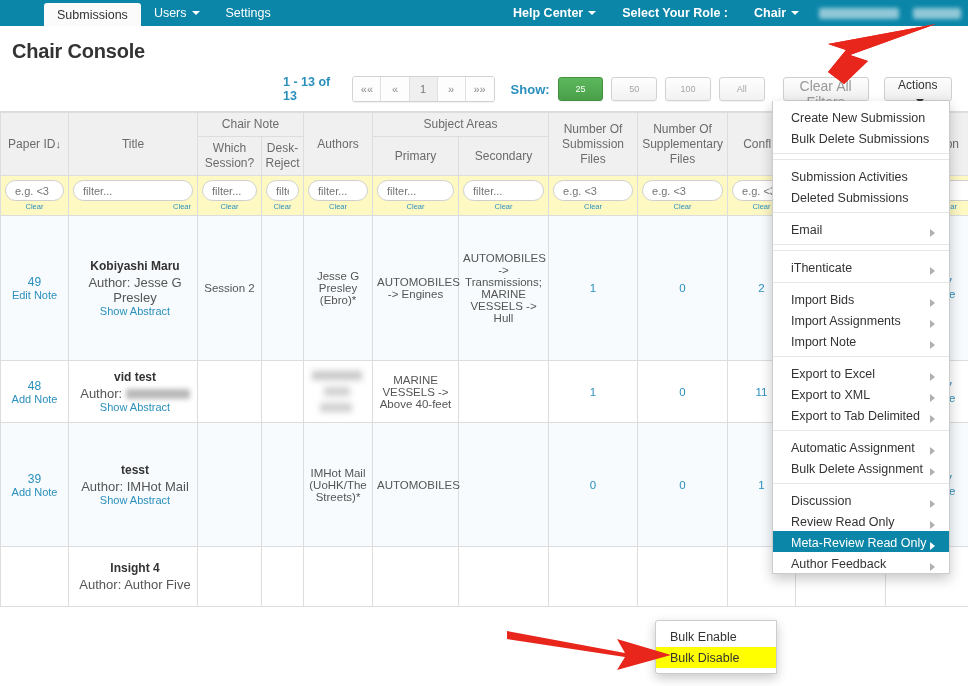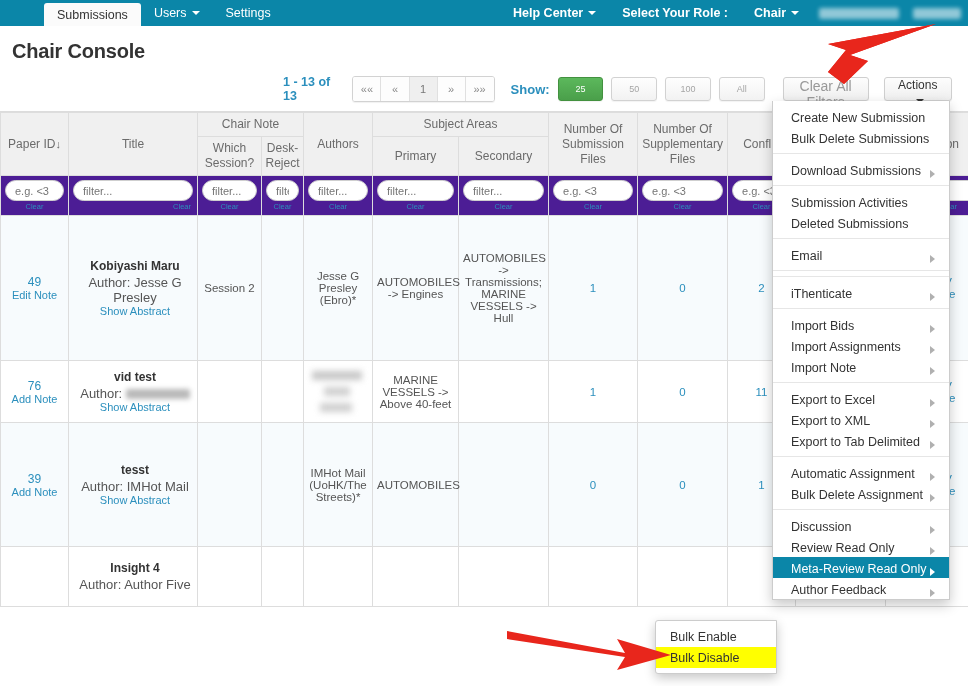--- a/index.html
+++ b/index.html
@@ -175,21 +175,21 @@
   }
   table.grid thead th {
     background: #f0f0f0;
     color: #6b6b6b;
     font-size: 12px;
     padding: 4px 3px;
     line-height: 1.25;
   }
   .sort-arrow { font-size: 11px; }
   tr.filter-row td {
-    background: #4c1d95;
+    background: #fef9c3;
     padding: 4px 4px 2px 4px;
     text-align: center;
     height: 40px;
     vertical-align: top;
   }
   .finput {
     width: 100%;
     height: 21px;
     border: 1px solid #cfcfcf;
     border-radius: 11px;
@@ -470,21 +470,21 @@
           <td><span class="numlink">2</span></td>
           <td></td>
           <td>
             <span class="numlink">V</span><br>
             <span class="numlink">Re</span>
           </td>
         </tr>
 
         <tr class="even" style="height:62px">
           <td>
-            <a class="idnum lnk">76</a>
+            <a class="idnum lnk">48</a>
             <a class="idnote lnk">Add Note</a>
           </td>
           <td class="title-cell">
             <div class="title-main">vid test</div>
             <div class="title-author">
               <span>Author:</span>
               <span class="blur-inline"></span>
             </div>
             <a class="lnk show-abs">Show Abstract</a>
           </td>
@@ -559,24 +559,20 @@
   </div>
 
   <div class="menu" id="actions-menu">
       <div class="mi">
         <span class="lbl">Create New Submission</span>
       </div>
       <div class="mi">
         <span class="lbl">Bulk Delete Submissions</span>
       </div>
       <div class="sep"></div>
-      <div class="mi">
-        <span class="lbl">Download Submissions</span>
-        <span class="arr"></span>
-      </div>
       <div class="sep"></div>
       <div class="mi">
         <span class="lbl">Submission Activities</span>
       </div>
       <div class="mi">
         <span class="lbl">Deleted Submissions</span>
       </div>
       <div class="sep"></div>
       <div class="mi">
         <span class="lbl">Email</span>

